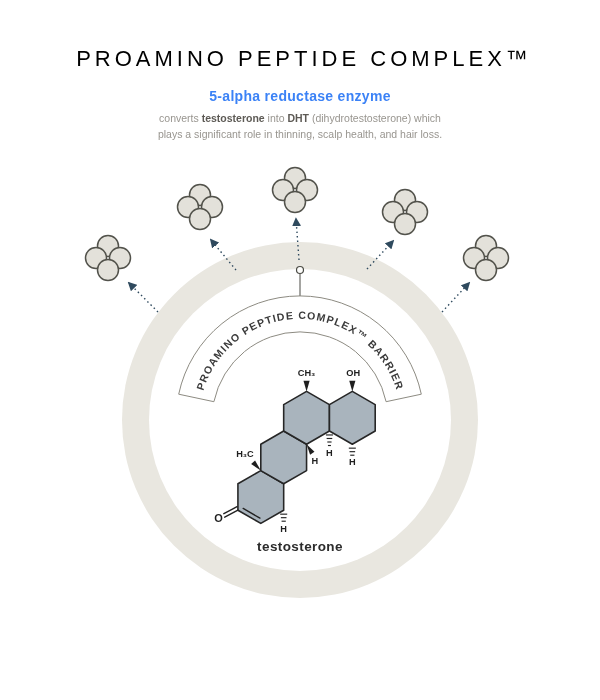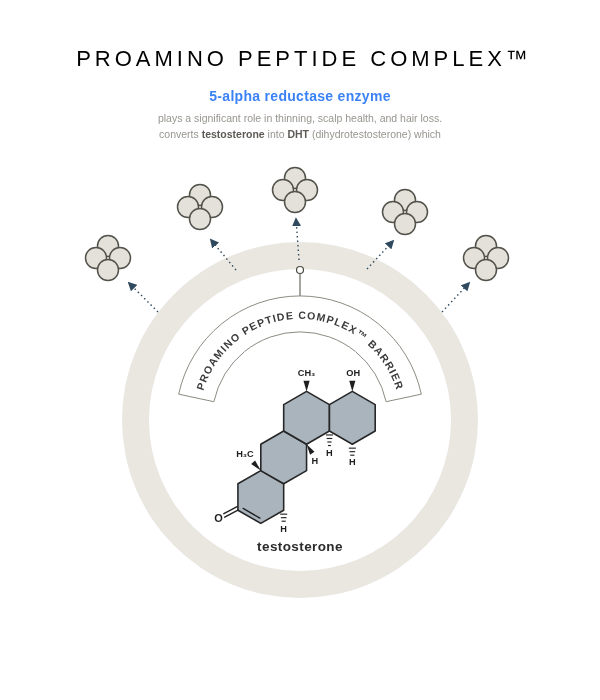--- a/index.html
+++ b/index.html
@@ -33,22 +33,22 @@
 </style>
 </head>
 <body>
 
 <div class="stage">
 
   <div class="title">PROAMINO PEPTIDE COMPLEX™</div>
   <div class="heading">5-alpha reductase enzyme</div>
 
   <div class="desc">
+    <div><span>converts </span><b>testosterone</b><span> into </span><b>DHT</b><span> (dihydrotestosterone) which</span></div>
     <div>plays a significant role in thinning, scalp health, and hair loss.</div>
-    <div><span>converts </span><b>testosterone</b><span> into </span><b>DHT</b><span> (dihydrotestosterone) which</span></div>
   </div>
 
   <svg class="diagram" width="600" height="700" viewBox="0 0 600 700">
     <defs>
       <marker id="ah" viewBox="0 0 10 10" refX="8" refY="5" markerUnits="userSpaceOnUse" markerWidth="9" markerHeight="9" orient="auto">
         <path d="M0,0 L10,5 L0,10 Z" fill="#2f4a5e"></path>
       </marker>
       <path id="arcText" d="M 202.4 393.9 A 101 101 0 0 1 397.6 393.9" fill="none"></path>
     </defs>
 

